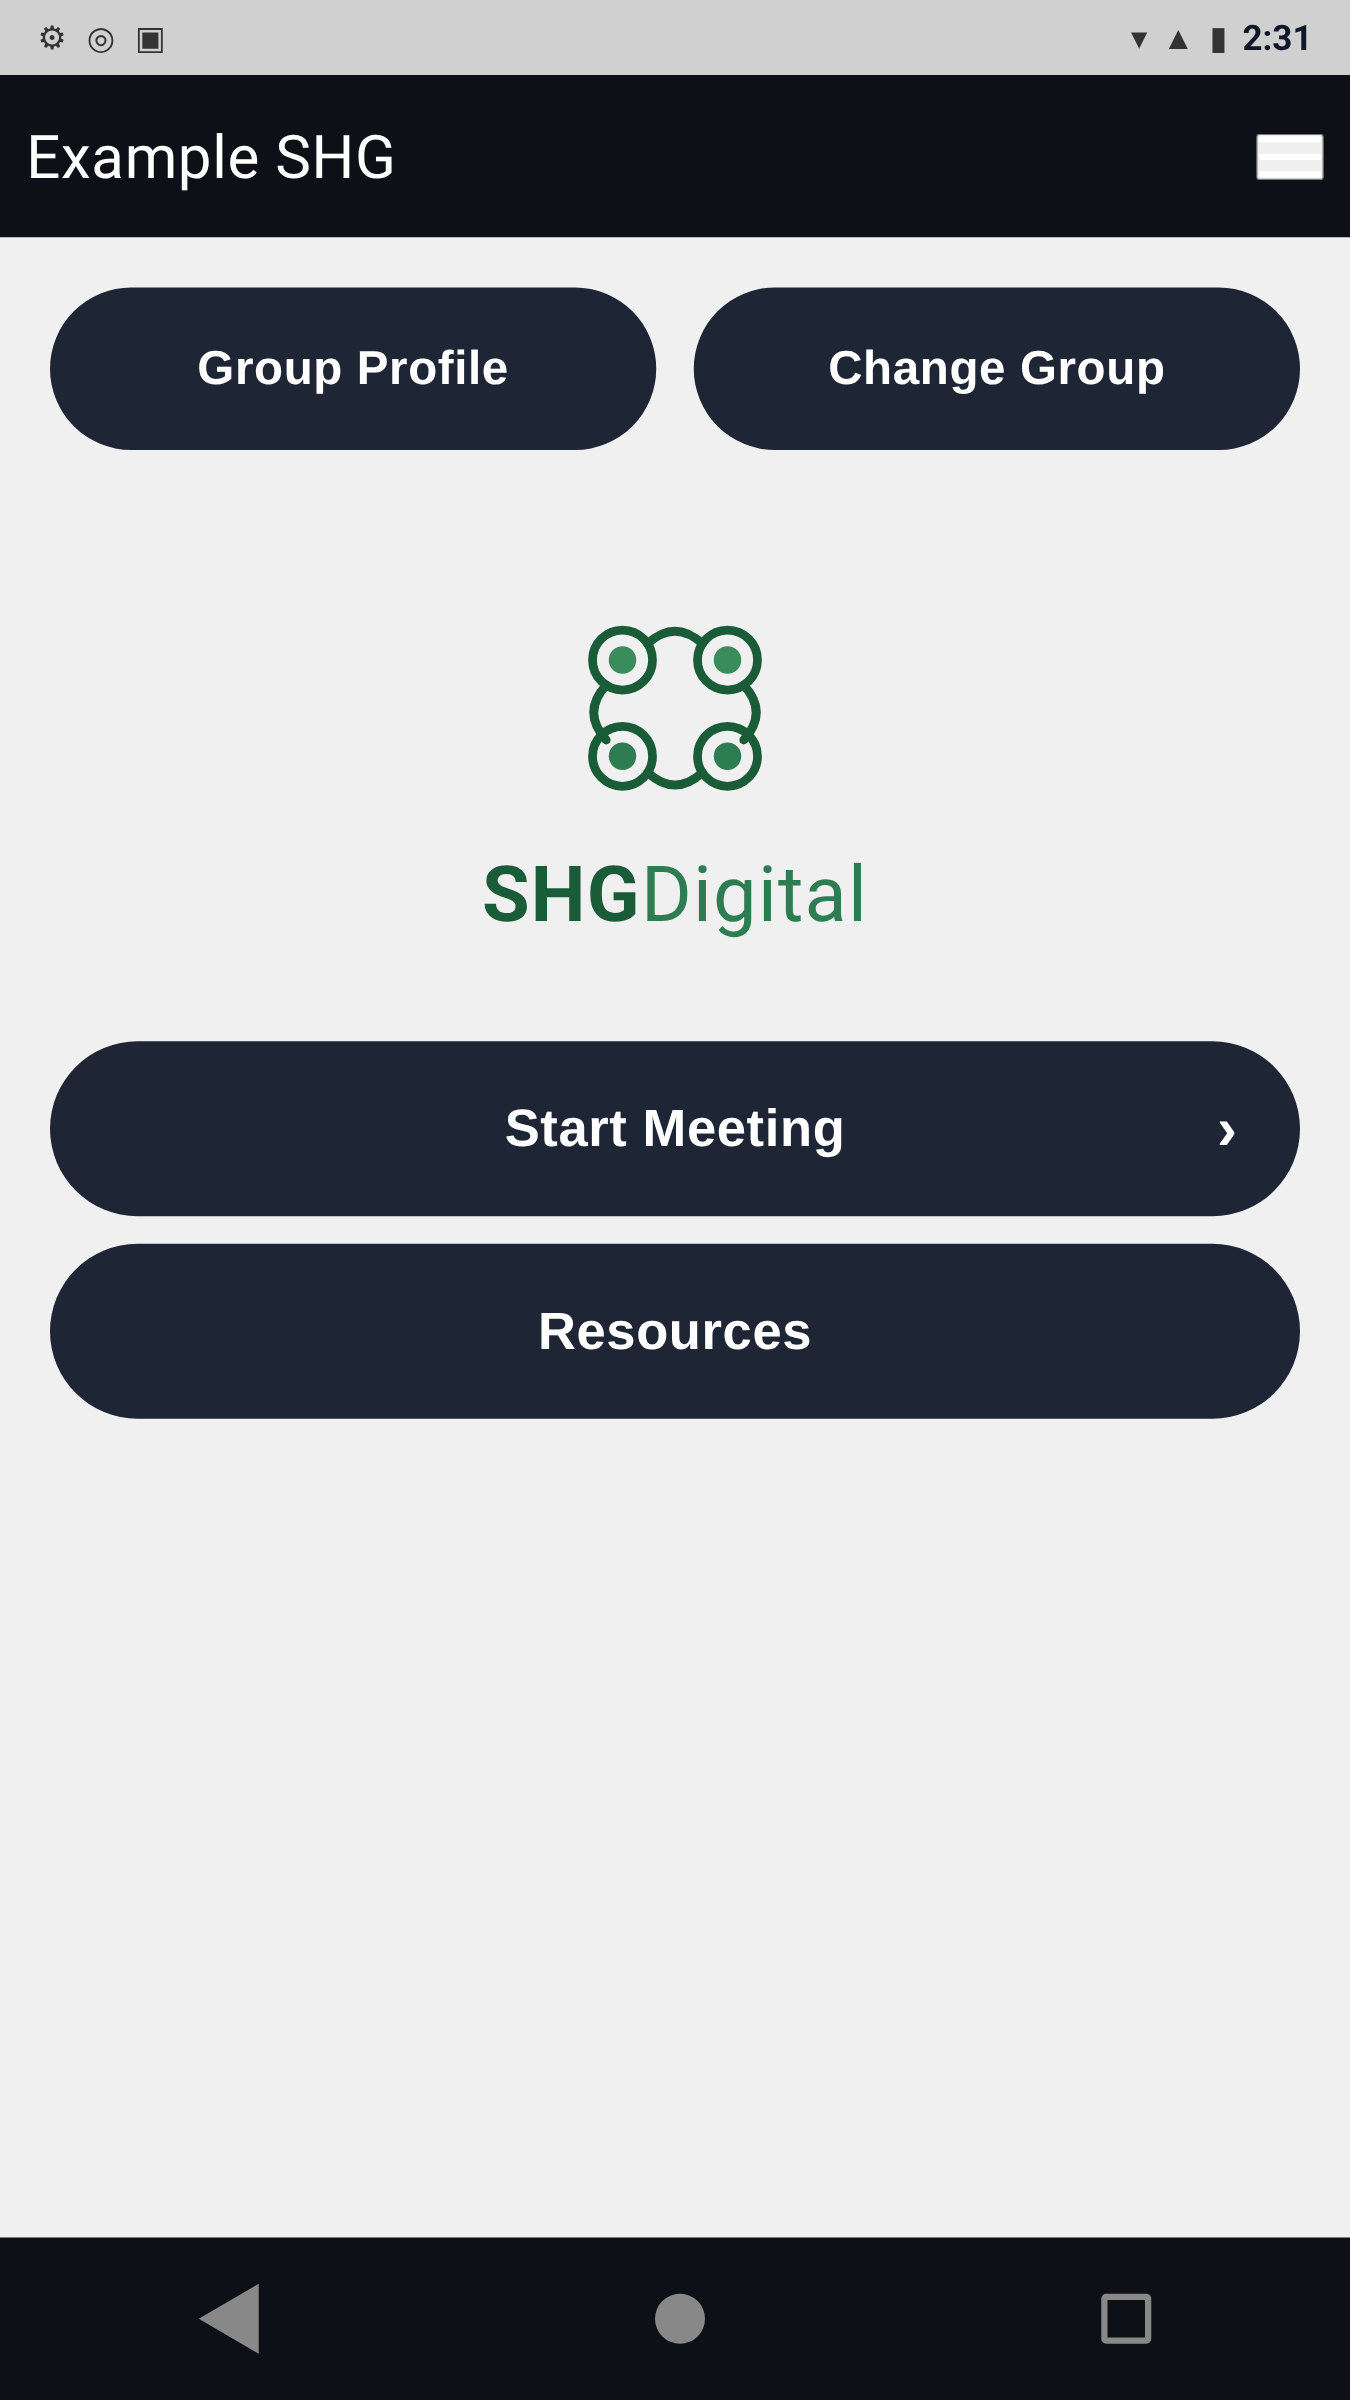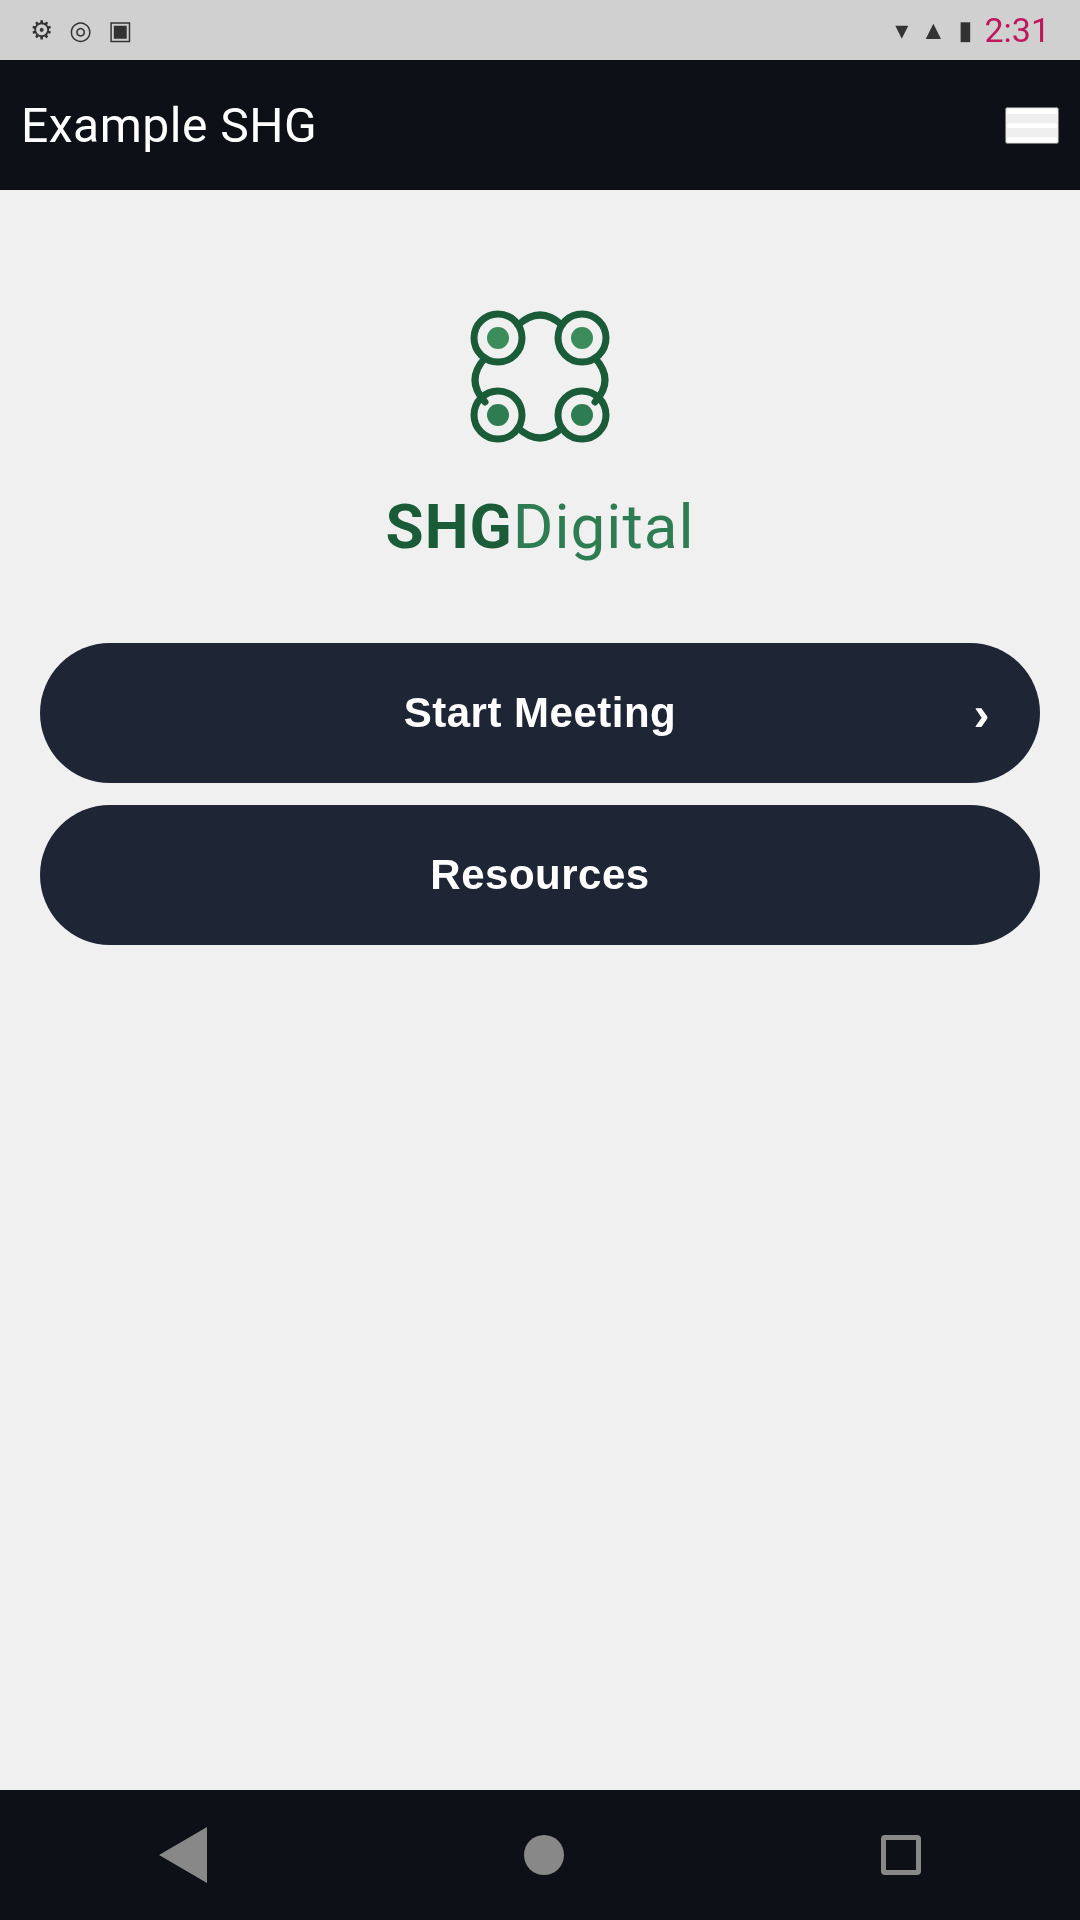--- a/index.html
+++ b/index.html
@@ -42,23 +42,23 @@
       align-items: center;
       gap: 12px;
     }
 
     .status-icon {
       font-size: 26px;
       color: #333;
     }
 
     .status-time {
-      font-size: 34px;
-      font-weight: normal;
-      color: #be185d;
+      font-size: 28px;
+      font-weight: bold;
+      color: #0f172a;
     }
 
     
     .app-header {
       width: 100%;
       height: 130px;
       background: #0d1117;
       display: flex;
       align-items: center;
       justify-content: space-between;
@@ -247,20 +247,24 @@
   <span class="app-title">Example SHG</span>
   <button class="hamburger-icon" aria-label="Menu">
     <div class="hamburger-line"></div>
     <div class="hamburger-line"></div>
     <div class="hamburger-line"></div>
   </button>
 </div>
 
 <div class="main-content">
 
+  <div class="top-buttons">
+    <button class="pill-button">Group Profile</button>
+    <button class="pill-button">Change Group</button>
+  </div>
 
   <div class="logo-area">
 
     <svg class="logo-icon" viewBox="0 0 220 200" xmlns="http://www.w3.org/2000/svg">
 
       <circle cx="68" cy="68" r="24" fill="none" stroke="#1a5c38" stroke-width="7"></circle>
       <circle cx="68" cy="68" r="11" fill="#3a8c5a"></circle>
 
       <circle cx="152" cy="68" r="24" fill="none" stroke="#1a5c38" stroke-width="7"></circle>
       <circle cx="152" cy="68" r="11" fill="#3a8c5a"></circle>

